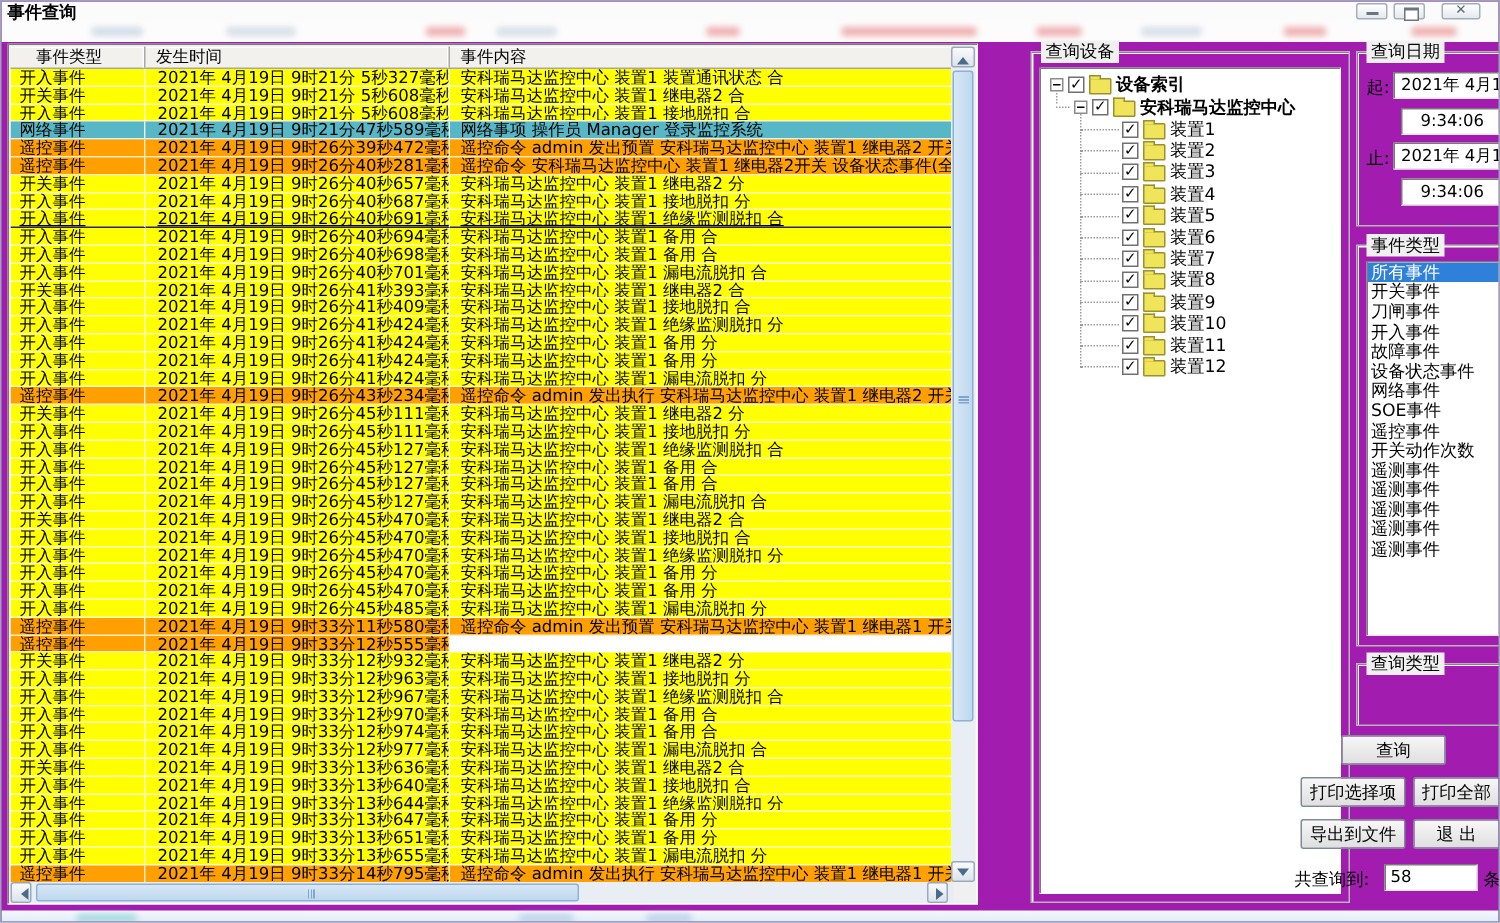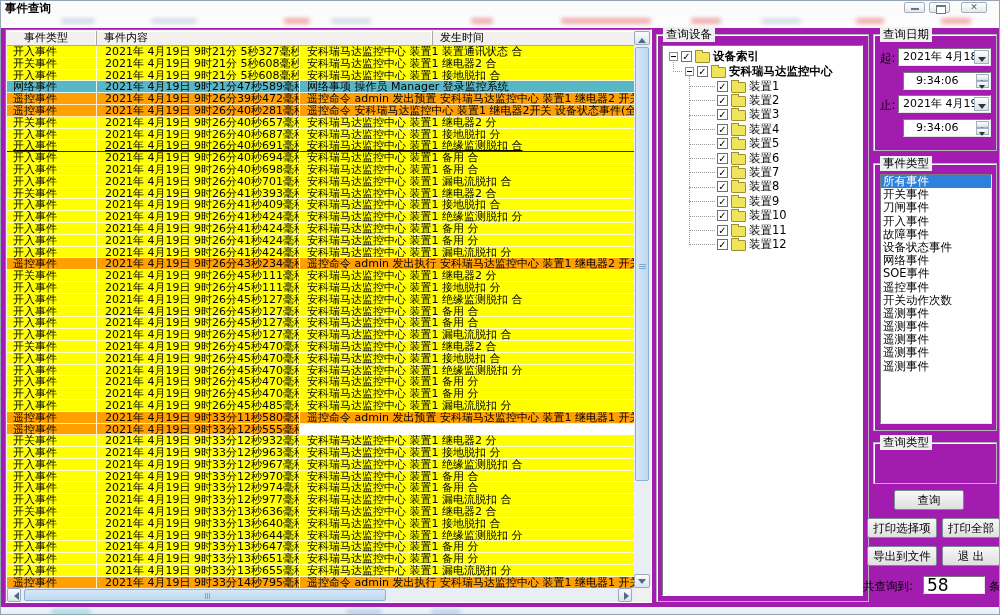--- a/index.html
+++ b/index.html
@@ -33,21 +33,21 @@
   .vscroll{position:absolute;right:1px;top:1px;width:16px;height:557px;background:#E9EEF5;}
   .sbtn{position:absolute;left:0;width:16px;height:14px;background:linear-gradient(#FAFBFC,#DCE3EC);border:1px solid #9AA9BD;border-radius:2px;}
   .tri{position:absolute;width:0;height:0;border:4px solid transparent;}
   .vthumb{position:absolute;left:1px;top:16px;width:14px;height:434px;background:linear-gradient(90deg,#D7E7F6,#BED8EF);border:1px solid #8CB0D8;border-radius:2px;}
   .vthumb::after{content:'';position:absolute;left:3px;top:50%;width:7px;height:5px;background:repeating-linear-gradient(#7FA7CE 0 1px,transparent 1px 2px);}
   .hscroll{position:absolute;left:1px;top:558px;width:629px;height:14px;background:#E9EEF5;}
   .hbtn{position:absolute;top:0;width:14px;height:14px;background:linear-gradient(#FAFBFC,#DCE3EC);border:1px solid #9AA9BD;border-radius:2px;}
   .hthumb{position:absolute;left:17px;top:1px;width:362px;height:12px;background:linear-gradient(#D7E7F6,#BED8EF);border:1px solid #8CB0D8;border-radius:2px;}
   .hthumb::after{content:'';position:absolute;top:3px;left:50%;width:5px;height:6px;background:repeating-linear-gradient(90deg,#7FA7CE 0 1px,transparent 1px 2px);}
   
-  .gb{position:absolute;border:1px solid #B5B5B5;box-shadow:inset 1px 1px 0 #FFFFFF;}
+  .gb{position:absolute;border:1px solid #B5B5B5;box-shadow:inset 1px 1px 0 #FFFFFF;margin-left:31px;}
   .gbl{position:absolute;top:-8px;left:6px;background:#F0F0F0;padding:0 3px;font-size:11.5px;color:#000;}
   
   .treebox{position:absolute;left:5px;top:10px;right:5px;bottom:5px;background:#fff;border:1px solid;border-color:#7A7A7A #FFF #FFF #7A7A7A;overflow:hidden;padding-top:3px;position:absolute;}
   .trow{display:flex;align-items:center;gap:3px;position:relative;font-size:11.5px;white-space:nowrap;}
   .trow.t0{height:15px;padding-left:6px;font-weight:bold;}
   .trow.t1{height:15px;padding-left:22px;font-weight:bold;}
   .trow.dev{height:14.4px;padding-left:54px;}
   .exp{width:9px;height:9px;border:1px solid #8C8C8C;background:#fff;position:relative;flex:none;}
   .exp::after{content:'';position:absolute;left:1px;right:1px;top:3px;height:1px;background:#000;}
   .cb{width:11px;height:11px;border:1px solid #707070;background:#fff;flex:none;font-size:10px;line-height:10px;text-align:center;color:#000;font-weight:bold;}
@@ -70,21 +70,21 @@
   .listbox{position:absolute;left:6px;top:10px;width:112px;height:250px;background:#fff;border:1px solid;border-color:#7A7A7A #E6E6E6 #E6E6E6 #7A7A7A;overflow:hidden;}
   .li{height:13.2px;font-size:11.5px;line-height:13px;padding-left:2px;color:#000;white-space:nowrap;}
   .li.sel{background:#2E80D9;color:#fff;}
   
   .radrow{position:absolute;left:8px;top:13px;right:4px;display:flex;gap:9px;font-size:11.5px;align-items:center;}
   .ropt{display:flex;align-items:center;gap:2px;}
   .rad{width:10px;height:10px;border:1px solid #6E6E6E;border-radius:50%;background:#fff;position:relative;flex:none;}
   .rad.on::after{content:'';position:absolute;left:2px;top:2px;width:4px;height:4px;border-radius:50%;background:#1A1A1A;}
   
   .btn{position:absolute;height:20px;background:linear-gradient(#F7F7F7,#DFDFDF);border:1px solid #7E8A96;border-radius:2px;font-size:11.5px;text-align:center;line-height:18px;color:#000;}
-  .resultbox{position:absolute;left:922px;top:575px;width:62px;height:18px;background:#fff;border:1px solid;border-color:#7A7A7A #E6E6E6 #E6E6E6 #7A7A7A;font-size:17px;line-height:16px;padding-left:3px;}
+  .resultbox{position:absolute;left:922px;top:575px;width:62px;height:18px;background:#fff;border:1px solid;border-color:#7A7A7A #E6E6E6 #E6E6E6 #7A7A7A;font-size:11px;line-height:16px;padding-left:3px;}
   .bottomstrip{position:absolute;left:0;top:606px;width:100%;height:9px;background:linear-gradient(#F4F8FC,#DDEAF6);}
 </style>
 </head>
 <body>
 
 <div class="page">
 
   <div class="titlebar">
     <span class="title">事件查询</span>
     <span class="wbtn min"></span>
@@ -100,22 +100,22 @@
     <div class="smudge" style="left:560px;width:90px;background:#E05050;"></div>
     <div class="smudge" style="left:690px;width:30px;background:#E05050;"></div>
     <div class="smudge" style="left:760px;width:40px;background:#A9BBD0;"></div>
     <div class="smudge" style="left:855px;width:28px;background:#E05050;"></div>
     <div class="smudge" style="left:940px;width:30px;background:#E05050;"></div>
   </div>
 
   <div class="tablepanel">
     <div class="ghead">
       <div class="hc h1">事件类型</div>
+      <div class="hc h2">发生时间</div>
       <div class="hc h3">事件内容</div>
-      <div class="hc h2">发生时间</div>
     </div>
     <div class="gbody" id="grid-body">
         <div class="row y">
           <div class="c1">开入事件</div>
           <div class="c2">2021年 4月19日  9时21分 5秒327毫秒</div>
           <div class="c3">安科瑞马达监控中心 装置1 装置通讯状态 合</div>
         </div>
         <div class="row y">
           <div class="c1">开关事件</div>
           <div class="c2">2021年 4月19日  9时21分 5秒608毫秒</div>

